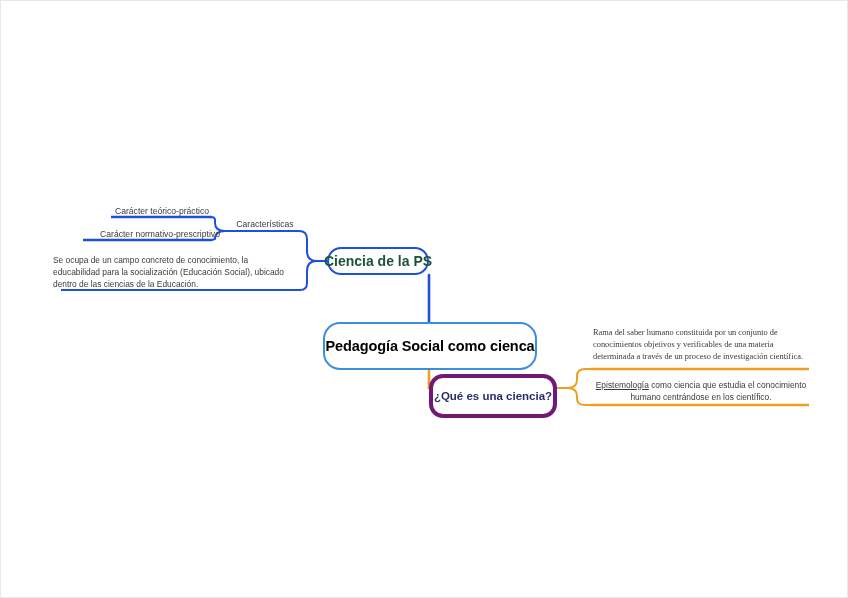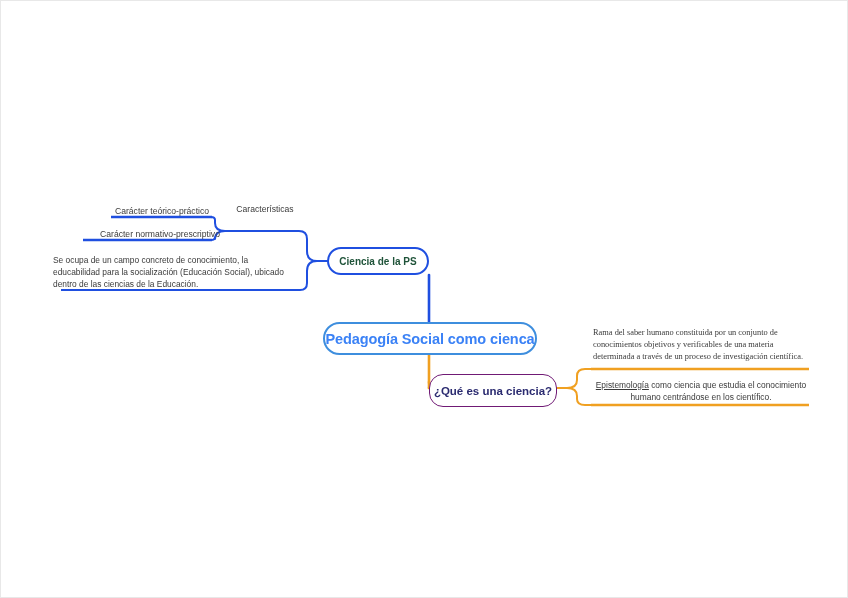--- a/index.html
+++ b/index.html
@@ -44,45 +44,45 @@
     display: flex;
     align-items: center;
     justify-content: center;
     white-space: nowrap;
     background: #ffffff;
   }
   .node-root {
     left: 322px;
     top: 321px;
     width: 214px;
-    height: 33px;
+    height: 48px;
     border: 2px solid #3e8ede;
     border-radius: 17px;
-    color: #3b82f6;
+    color: #000000;
     font-size: 14.5px;
     font-weight: bold;
     letter-spacing: -0.1px;
   }
   .node-branch-blue {
     left: 326px;
     top: 246px;
     width: 102px;
     height: 28px;
     border: 2px solid #1f4fe0;
     border-radius: 14px;
     color: #1f5339;
-    font-size: 10px;
+    font-size: 14px;
     font-weight: bold;
   }
   .node-branch-orange {
     left: 428px;
     top: 373px;
     width: 128px;
-    height: 33px;
-    border: 1px solid #701a75;
+    height: 44px;
+    border: 4px solid #701a75;
     border-radius: 14px;
     color: #2b2b70;
     font-size: 11.5px;
     font-weight: bold;
   }
 
   
   .leaf {
     position: absolute;
     box-sizing: border-box;
@@ -105,21 +105,21 @@
   }
   .leaf-normativo {
     left: 82px;
     top: 227px;
     width: 130px;
     text-align: center;
     margin-left: 12px;
   }
   .leaf-caracteristicas {
     left: 230px;
-    top: 202px;
+    top: 217px;
     width: 68px;
     text-align: center;
   }
   .leaf-campo {
     left: 52px;
     top: 253px;
     width: 241px;
     text-align: left;
   }
   .leaf-rama {

